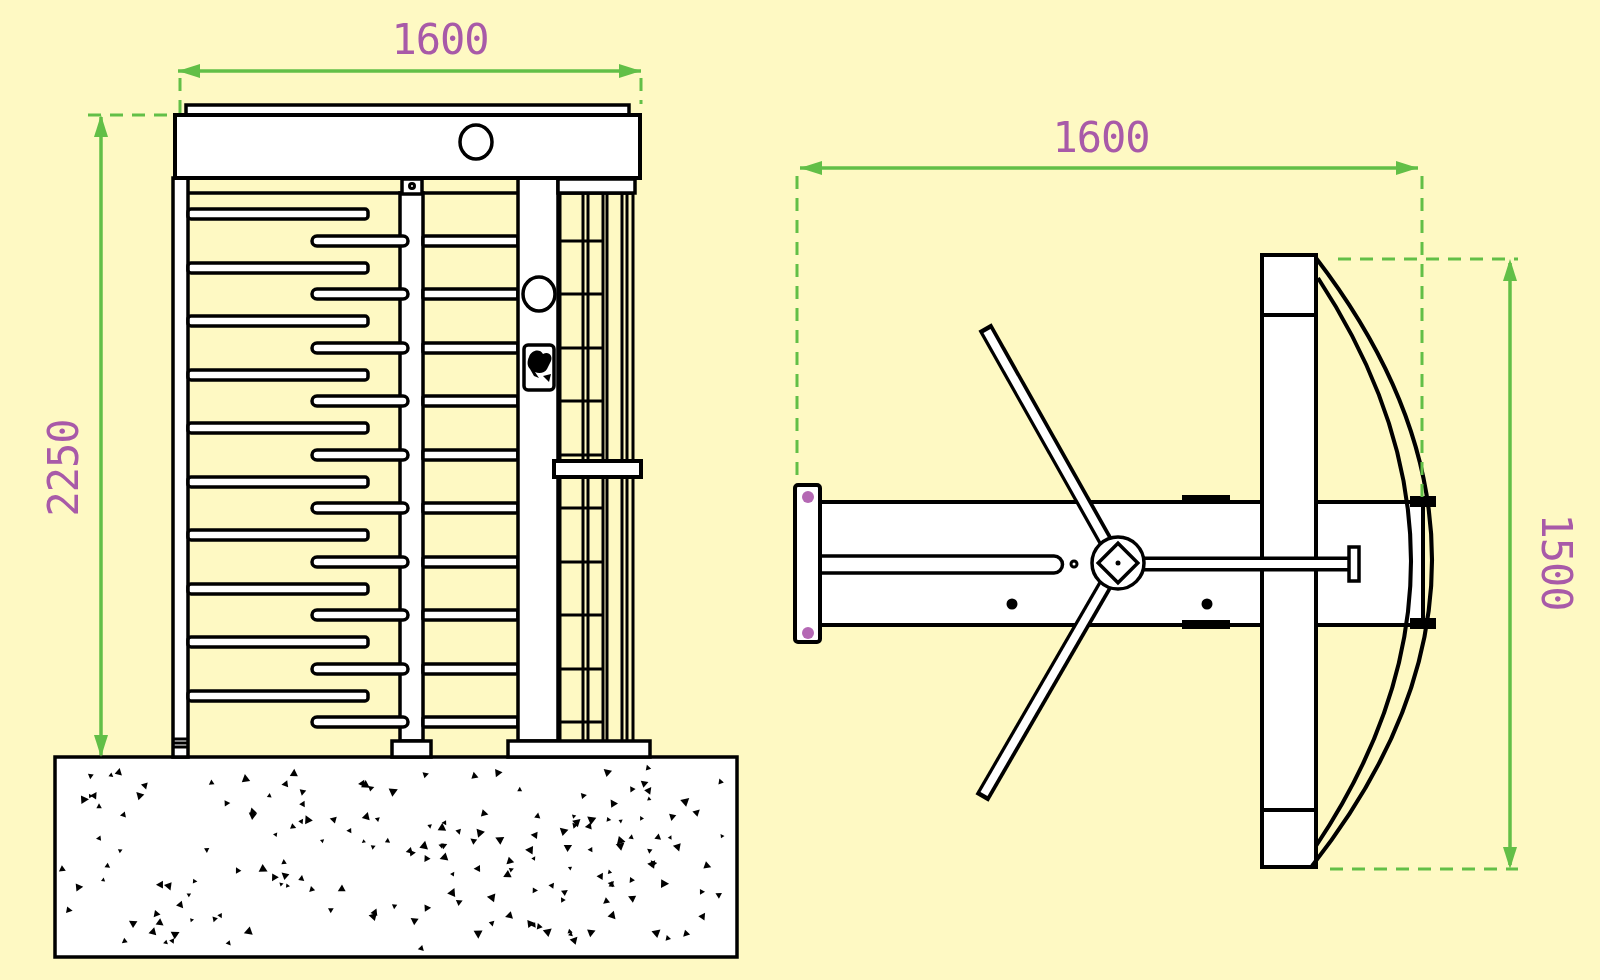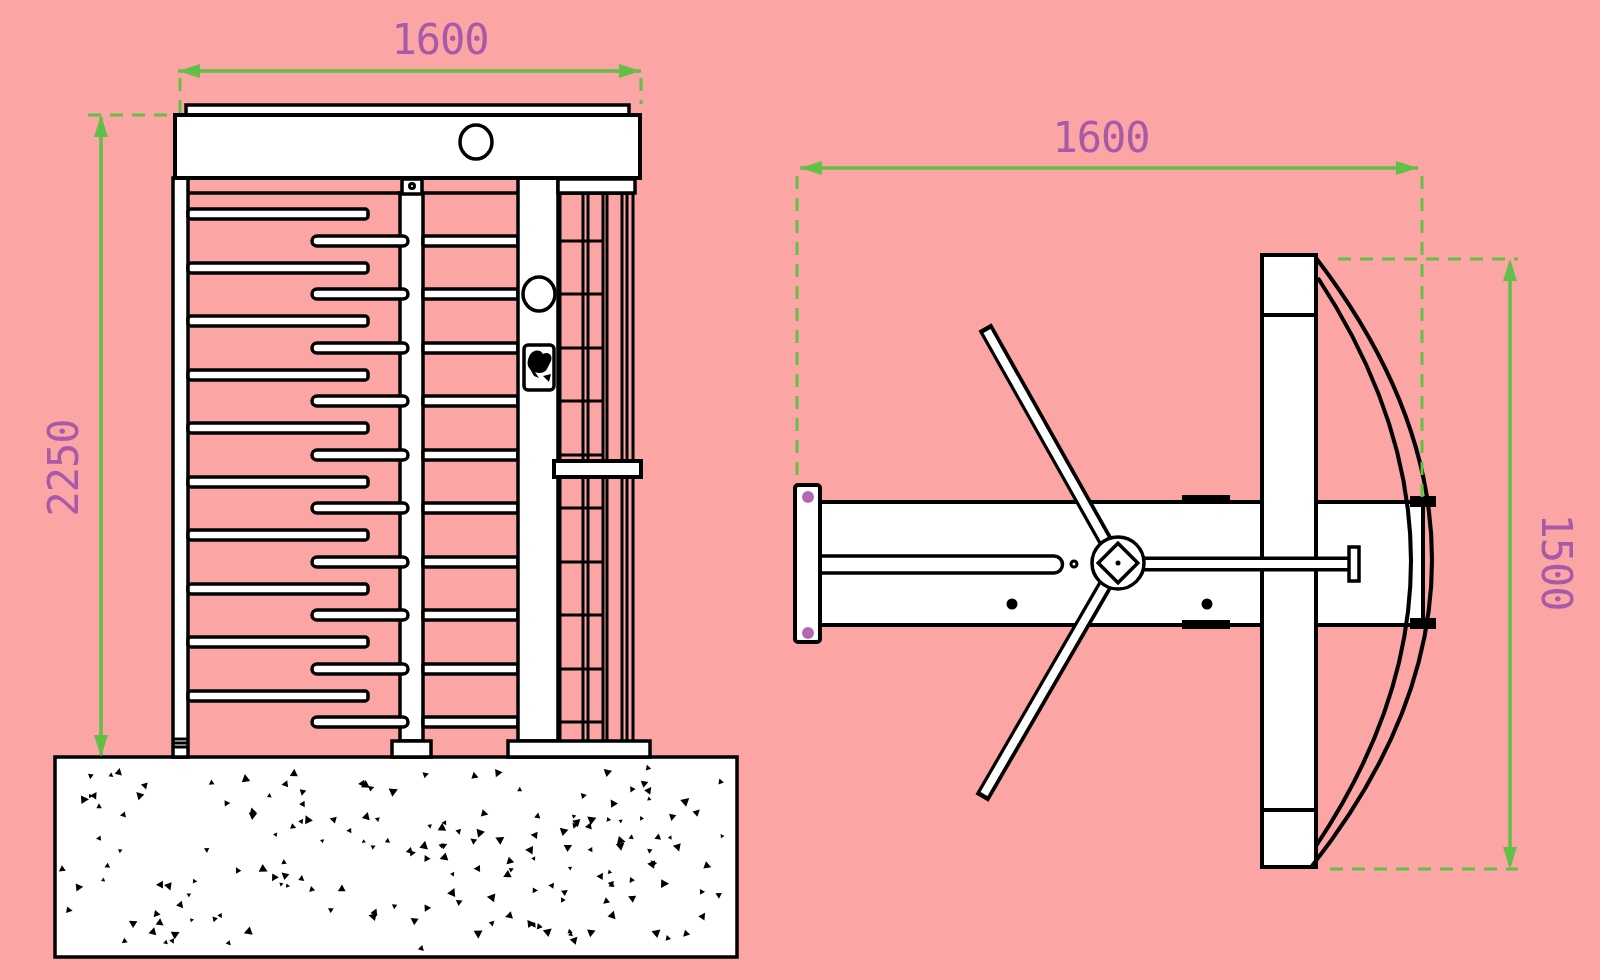--- a/index.html
+++ b/index.html
@@ -1,16 +1,16 @@
 <!DOCTYPE html>
 <html style="--dimension-line: #62bf47; --dimension-text: #a85aa8; --anchor-dot: #b468b4; --linework: #000000; --background: #ffffff;"><head>
 <meta charset="utf-8">
 <style>
   html,body { margin:0; padding:0; background:#ffffff; }
-  .stage { position:relative; width:1600px; height:980px; background:#fca5a5; overflow:hidden; }
+  .stage { position:relative; width:1600px; height:980px; background:#fef9c3; overflow:hidden; }
   svg { display:block; font-family:"DejaVu Sans Mono", monospace; }
 
   
   .ln   { fill:#ffffff; stroke:#000000; stroke-width:3.5; stroke-linejoin:miter; }
   .ln4  { fill:#ffffff; stroke:#000000; stroke-width:4; stroke-linejoin:miter; }
   .wire { fill:none;    stroke:#000000; stroke-width:3.5; }
   .wire3{ fill:none;    stroke:#000000; stroke-width:3; }
   .wire4{ fill:none;    stroke:#000000; stroke-width:4; }
   .blkf { fill:#000000; stroke:none; }
   .armB { fill:none; stroke:#000000; stroke-width:15; stroke-linecap:butt; }

